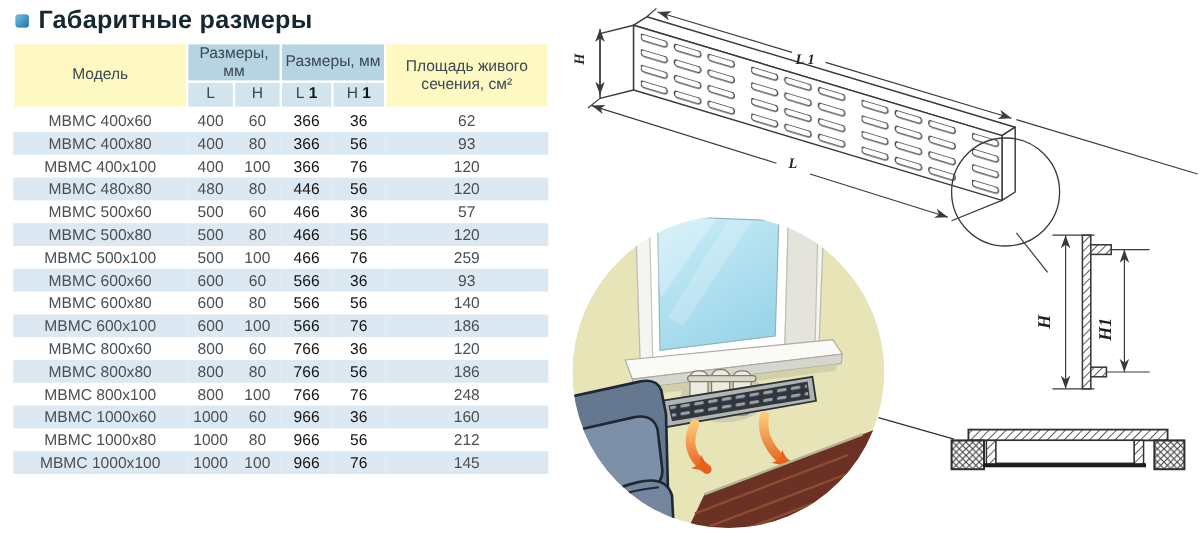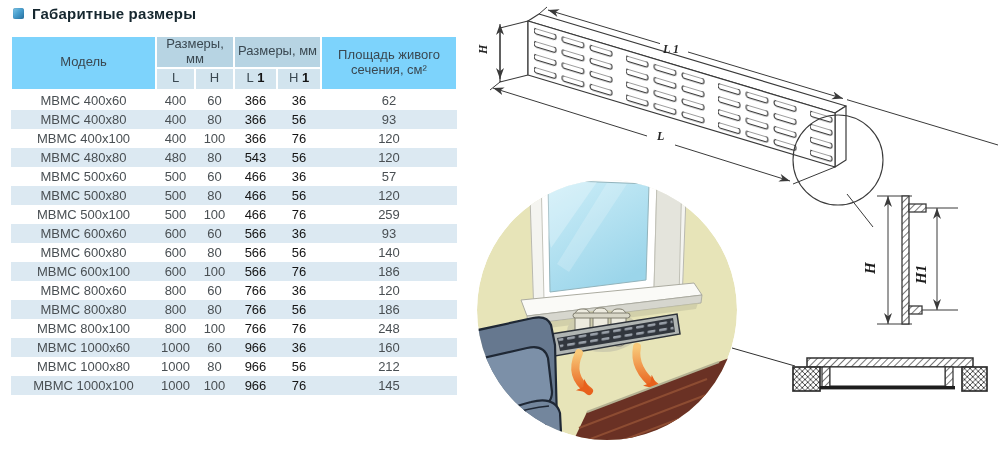--- a/index.html
+++ b/index.html
@@ -4,29 +4,29 @@
 <style>
   html,body{margin:0;padding:0;background:#fff;}
   .canvas{position:relative;width:1001px;height:464px;background:#fff;overflow:hidden;
           font-family:"Liberation Sans",sans-serif;}
 
   
   .title-row{position:absolute;left:13px;top:5px;display:flex;align-items:center;gap:8px;}
   .title-icon{width:11px;height:11px;border-radius:2.5px;
               background:linear-gradient(135deg,#82c7e6 0%,#4aa0cf 45%,#266f9e 100%);
               box-shadow:inset 0 0 1px #1c5e8c;}
-  .title-text{font-size:15px;font-weight:bold;color:#16272f;letter-spacing:.2px;}
+  .title-text{font-size:21px;font-weight:bold;color:#16272f;letter-spacing:.2px;}
 
   
   table.dim-table{position:absolute;left:10px;top:35px;width:446px;border-collapse:collapse;
                   table-layout:fixed;font-size:13px;}
   .dim-table th{font-weight:normal;color:#3a4851;border:2px solid #fff;padding:0;line-height:1.15;}
   .dim-table thead tr.r1 th{height:28px;}
   .dim-table thead tr.r2 th{height:20px;}
-  .dim-table th.cell-span{background:#7dd3fc;}
+  .dim-table th.cell-span{background:#fef9c3;}
   .dim-table th.cell-group{background:#b7d4e3;}
   .dim-table th.cell-sub{background:#d2e4ee;}
   .dim-table td{height:19px;padding:0;text-align:center;color:#494f53;font-size:13px;}
   .dim-table tbody tr:nth-child(even){background:#dcE9f2;}
   .dim-table .b{font-weight:normal;color:#141414;}
   .dim-table th .b{font-weight:bold;color:#141414;}
 
   
   svg.draw{position:absolute;left:475px;top:0;width:526px;height:464px;}
   .dim-lbl{font:italic bold 12px "Liberation Serif",serif;fill:#262626;stroke:none;}
@@ -90,21 +90,21 @@
     <td>100</td>
     <td class="b">366</td>
     <td class="b">76</td>
     <td>120</td>
   </tr>
 
   <tr>
     <td>МВМС 480х80</td>
     <td>480</td>
     <td>80</td>
-    <td class="b">543</td>
+    <td class="b">446</td>
     <td class="b">56</td>
     <td>120</td>
   </tr>
 
   <tr>
     <td>МВМС 500х60</td>
     <td>500</td>
     <td>60</td>
     <td class="b">466</td>
     <td class="b">36</td>

